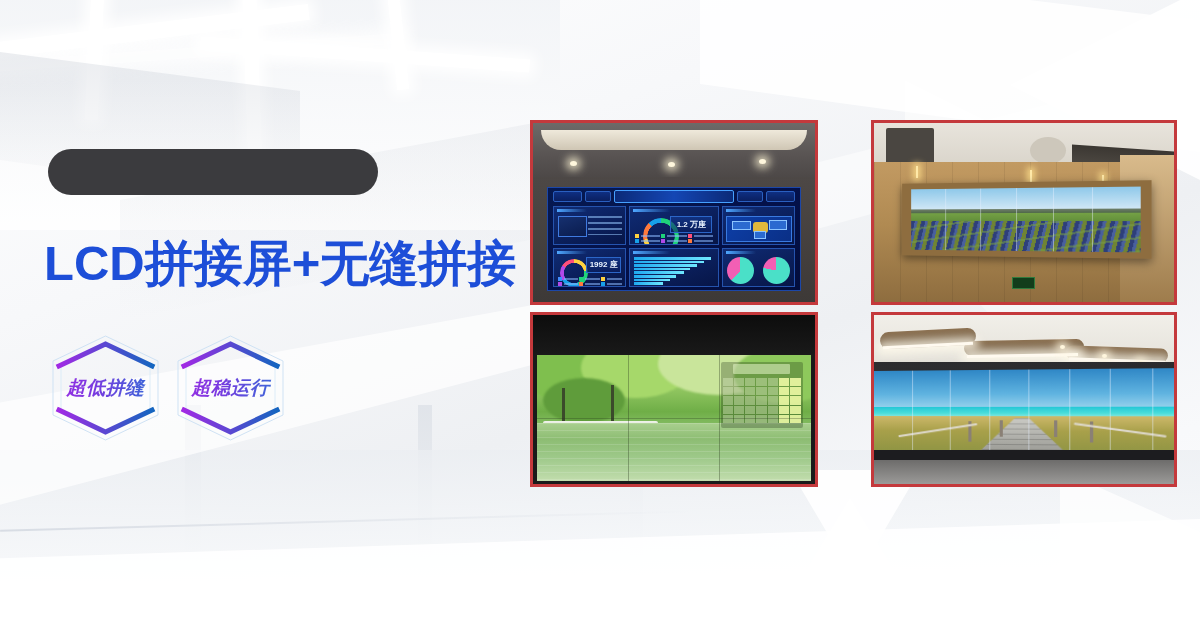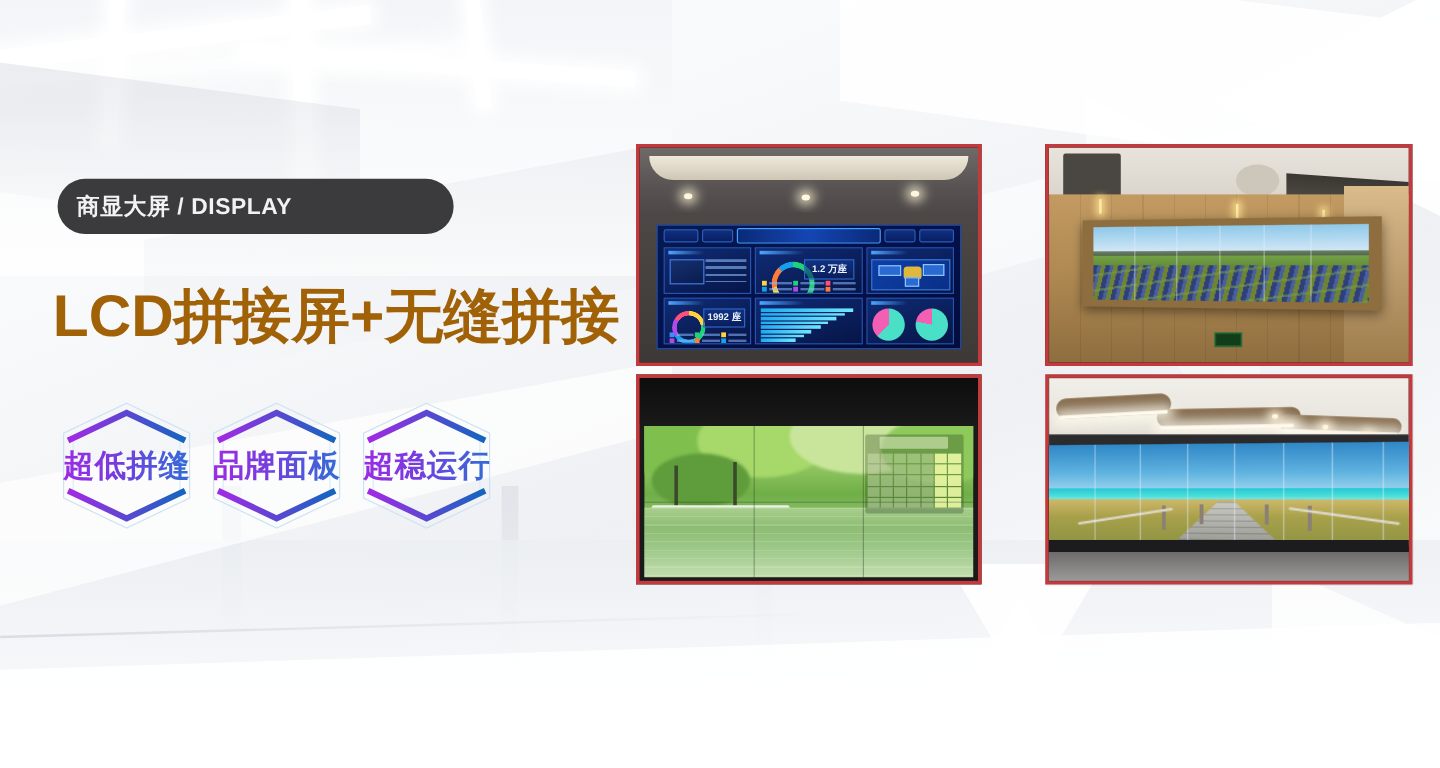--- a/index.html
+++ b/index.html
@@ -61,33 +61,33 @@
     background:#3b3b3e;border-radius:23px;}
   .pill-grad{position:relative;z-index:2;width:140px;height:46px;border-radius:23px;
     background:linear-gradient(100deg,#8e34ec 0%,#6d4bea 38%,#2a72d6 75%,#1a81d2 100%);
     display:flex;align-items:center;justify-content:center;}
   .pill-grad span{color:#fff;font-size:22px;font-weight:bold;letter-spacing:1px;}
   .pill-text{position:relative;z-index:2;height:46px;display:flex;align-items:center;
     padding-left:16px;color:#f2f2f3;font-size:19px;font-weight:bold;letter-spacing:.5px;}
 
   
   .headline{position:absolute;left:44px;top:231px;font-size:49px;font-weight:bold;
-    color:#a16207;letter-spacing:0px;white-space:nowrap;}
+    color:#1d4ed8;letter-spacing:0px;white-space:nowrap;}
   .subhead{position:absolute;left:46px;top:296px;font-size:21px;color:#9b9ba0;
     letter-spacing:.2px;white-space:nowrap;}
 
   
   .hexrow{position:absolute;left:47px;top:332px;display:flex;gap:8px;}
   .hex{position:relative;width:117px;height:112px;}
   .hex svg{position:absolute;left:0;top:0;}
   .hex-label{position:absolute;left:0;top:0;width:117px;height:112px;
     display:flex;align-items:center;justify-content:center;
-    font-size:26px;font-weight:bold;letter-spacing:.5px;
+    font-size:19px;font-weight:bold;letter-spacing:.5px;
     background:linear-gradient(90deg,#a02ae4 0%,#7a3ae0 40%,#2a72d6 100%);
-    -webkit-background-clip:text;background-clip:text;color:transparent;}
+    -webkit-background-clip:text;background-clip:text;color:transparent;font-style:italic;}
 
   
   .photo{position:absolute;border:3px solid #c4393c;box-sizing:border-box;overflow:hidden;
     background:#1a1a1a;}
   .p-tl{left:530px;top:120px;width:288px;height:185px;}
   .p-tr{left:871px;top:120px;width:306px;height:185px;}
   .p-bl{left:530px;top:312px;width:288px;height:175px;}
   .p-br{left:871px;top:312px;width:306px;height:175px;}
   .pin{position:absolute;inset:0;}
 
@@ -270,21 +270,20 @@
     <div class="floorline"></div>
     <div class="facet f3"></div>
     <div class="tri t5"></div>
     <div class="tri t3"></div>
     <div class="tri t4"></div>
     <div class="diag"></div>
   </div>
 
   <div class="pill-wrap">
     <div class="pill-dark"></div>
-    <div class="pill-text">商显大屏 / DISPLAY</div>
   </div>
 
   <div class="headline">LCD拼接屏+无缝拼接</div>
 
   <div class="hexrow">
 
     <div class="hex">
       <svg width="117" height="112" viewBox="0 0 117 112">
         <polygon points="58.5,4 111,29 111,83 58.5,108 6,83 6,29" fill="none" stroke="#cfe2f4" stroke-width="1"></polygon>
         <polygon points="58.5,12 103,33 103,79 58.5,100 14,79 14,33" fill="none" stroke="#dcecf8" stroke-width="1"></polygon>
@@ -293,35 +292,20 @@
         <defs>
             <linearGradient id="hg1" x1="0" y1="0" x2="1" y2="0">
           <stop offset="0" stop-color="#a02ae4"></stop>
               <stop offset="1" stop-color="#1565c0"></stop>
         </linearGradient>
           </defs>
       </svg>
       <div class="hex-label">超低拼缝</div>
     </div>
 
-    <div class="hex">
-      <svg width="117" height="112" viewBox="0 0 117 112">
-        <polygon points="58.5,4 111,29 111,83 58.5,108 6,83 6,29" fill="none" stroke="#cfe2f4" stroke-width="1"></polygon>
-        <polygon points="58.5,12 103,33 103,79 58.5,100 14,79 14,33" fill="none" stroke="#dcecf8" stroke-width="1"></polygon>
-        <polyline points="12,34 58.5,12 105,34" fill="none" stroke="url(#hg2)" stroke-width="5" stroke-linecap="square"></polyline>
-        <polyline points="12,78 58.5,100 105,78" fill="none" stroke="url(#hg2)" stroke-width="5" stroke-linecap="square"></polyline>
-        <defs>
-            <linearGradient id="hg2" x1="0" y1="0" x2="1" y2="0">
-          <stop offset="0" stop-color="#a02ae4"></stop>
-              <stop offset="1" stop-color="#1565c0"></stop>
-        </linearGradient>
-          </defs>
-      </svg>
-      <div class="hex-label">品牌面板</div>
-    </div>
 
     <div class="hex">
       <svg width="117" height="112" viewBox="0 0 117 112">
         <polygon points="58.5,4 111,29 111,83 58.5,108 6,83 6,29" fill="none" stroke="#cfe2f4" stroke-width="1"></polygon>
         <polygon points="58.5,12 103,33 103,79 58.5,100 14,79 14,33" fill="none" stroke="#dcecf8" stroke-width="1"></polygon>
         <polyline points="12,34 58.5,12 105,34" fill="none" stroke="url(#hg3)" stroke-width="5" stroke-linecap="square"></polyline>
         <polyline points="12,78 58.5,100 105,78" fill="none" stroke="url(#hg3)" stroke-width="5" stroke-linecap="square"></polyline>
         <defs>
             <linearGradient id="hg3" x1="0" y1="0" x2="1" y2="0">
           <stop offset="0" stop-color="#a02ae4"></stop>

